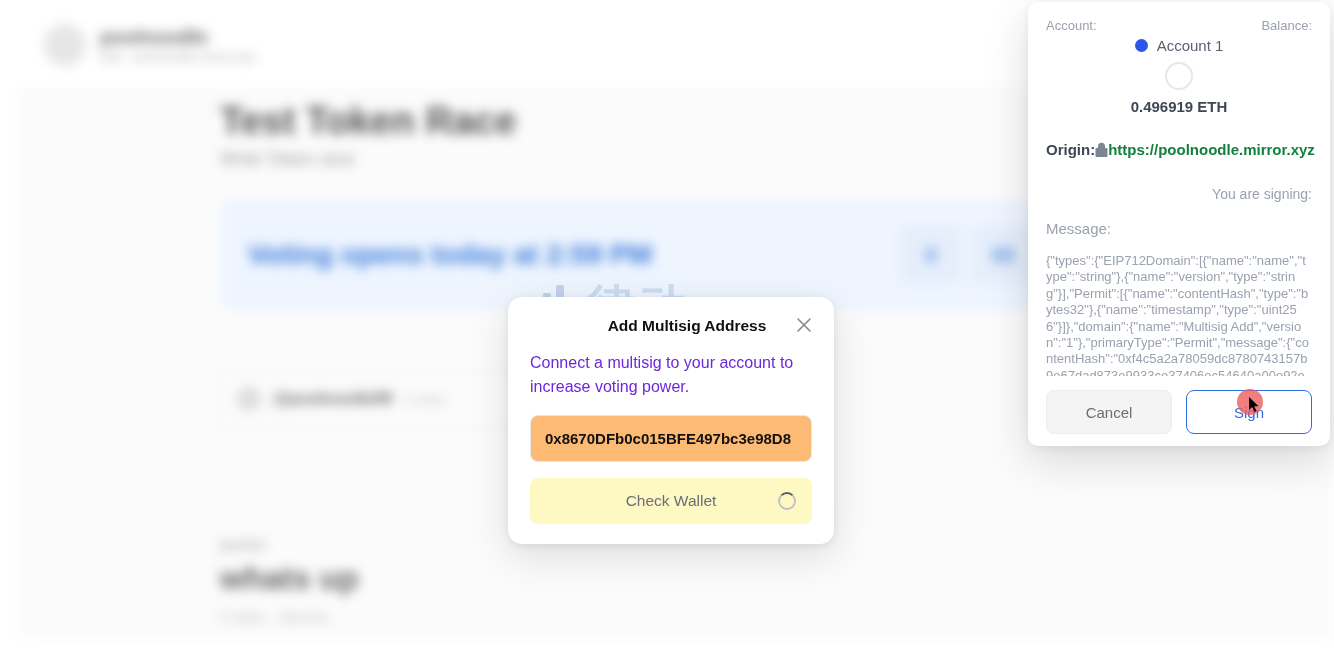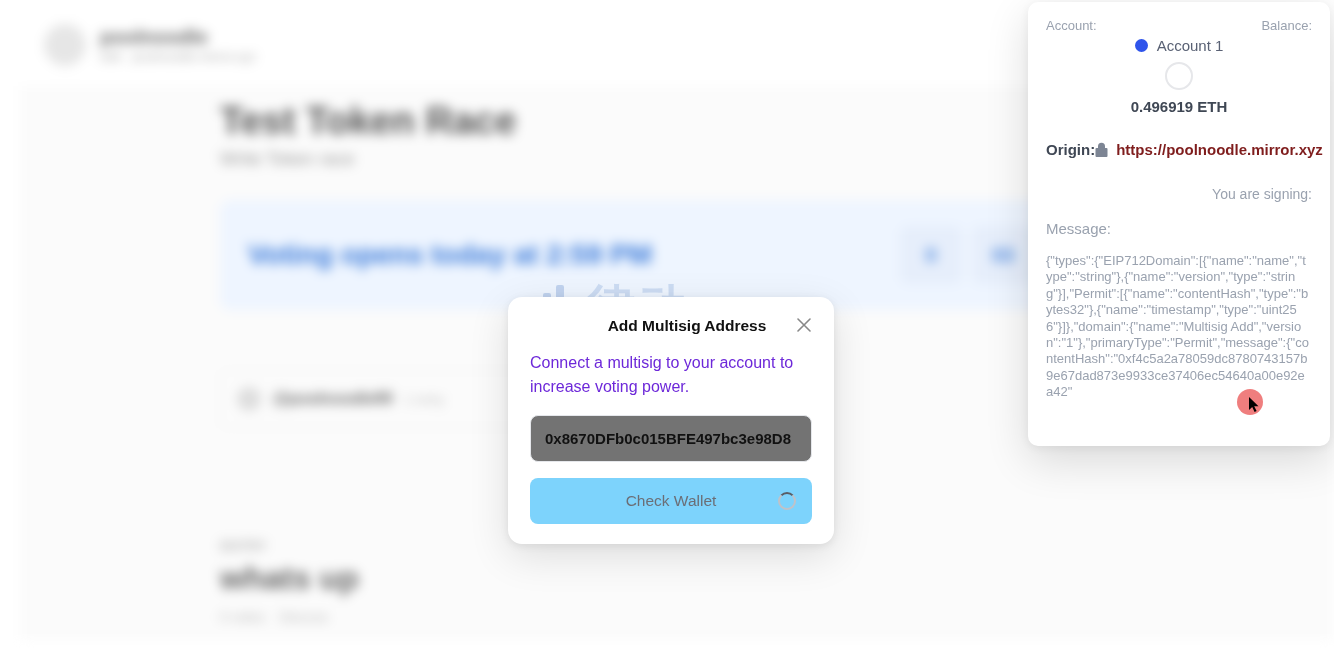--- a/index.html
+++ b/index.html
@@ -108,28 +108,28 @@
     }
     .modal-desc { font-size: 16px; color: #6d28d9; line-height: 1.5; margin-bottom: 16px; }
     .modal-input {
       width: 100%;
       border: 1px solid #e5e7eb;
       border-radius: 8px;
       padding: 14px 14px;
       font-size: 15px;
       color: #111;
       font-weight: 600;
-      background: #737373;
+      background: #fdba74;
       margin-bottom: 16px;
       text-overflow: ellipsis;
     }
     .modal-action {
       width: 100%;
       border: none;
-      background: #7dd3fc;
+      background: #fef9c3;
       color: #6b6e76;
       font-size: 15.5px;
       font-weight: 500;
       border-radius: 8px;
       padding: 14px 16px;
       display: flex; align-items: center; justify-content: center;
       gap: 10px;
       position: relative;
       cursor: default;
     }
@@ -158,21 +158,21 @@
     .w-account-row { margin-top: 4px; display: flex; justify-content: space-between; align-items: center; gap: 8px; flex-direction: column; }
     .w-acc-left { display:flex; align-items:center; gap:9px; }
     .w-dot { width: 13px; height:13px; border-radius:50%; background:#2f54eb; }
     .w-acc-name { font-size: 15px; color: #596174; font-weight: 500; }
     .w-ring { width: 28px; height:28px; border-radius:50%; border:2px solid #e6e7ea; }
     .w-balance { color:#3f4754; font-weight:600; font-size:15px; white-space:nowrap; }
 
     .w-origin { margin-top: 26px; }
     .w-origin-line { display:flex; justify-content: space-between; align-items: center; }
     .w-origin-label { font-size: 15px; color:#3f4754; font-weight:600;}
-    .w-origin-val { display:flex; align-items:center; gap:8px; font-size:15px; color:#7f1d1d; font-weight:600;}
+    .w-origin-val { display:flex; align-items:center; gap:0; font-size:15px; color:#15803d; font-weight:600;}
     .w-lock { width:13px; height:16px; display:inline-block; }
     .w-lock svg { display:block; }
 
     .w-signing { margin-top: 28px; text-align:right; font-size:14px; color:#9aa2af; }
 
     .w-msg-block { margin-top: 18px; flex: 1; overflow: auto; }
     .w-msg-label { font-size:15px; color:#9aa2af; margin-bottom:16px;}
     .w-msg-text { font-size:13px; line-height:1.26; color:#9aa2af; word-break: break-all; font-family: inherit; }
 
     .w-buttons { display:flex; gap:14px; margin-top: 14px; }
@@ -289,20 +289,28 @@
     </div>
   </div>
 
   <div class="w-signing">You are signing:</div>
 
   <div class="w-msg-block">
     <div class="w-msg-label">Message:</div>
     <div class="w-msg-text">{"types":{"EIP712Domain":[{"name":"name","type":"string"},{"name":"version","type":"string"}],"Permit":[{"name":"contentHash","type":"bytes32"},{"name":"timestamp","type":"uint256"}]},"domain":{"name":"Multisig Add","version":"1"},"primaryType":"Permit","message":{"contentHash":"0xf4c5a2a78059dc8780743157b9e67dad873e9933ce37406ec54640a00e92ea42"</div>
   </div>
 
+  <div class="w-buttons">
+    <div class="w-btn w-cancel">
+      <span>Cancel</span>
+    </div>
+    <div class="w-btn w-sign">
+      <span>Sign</span>
+    </div>
+  </div>
 </div>
 
 <div class="cursor-circle"></div>
 <div class="cursor-arrow">
   <svg width="12" height="16" viewBox="0 0 12 16">
       <path d="M0 0 L0 13 L3.2 10 L5.6 15 L7.6 14.1 L5.2 9.3 L9.5 9.3 Z" fill="#000"></path>
     </svg>
 </div>
 
 </body></html>

